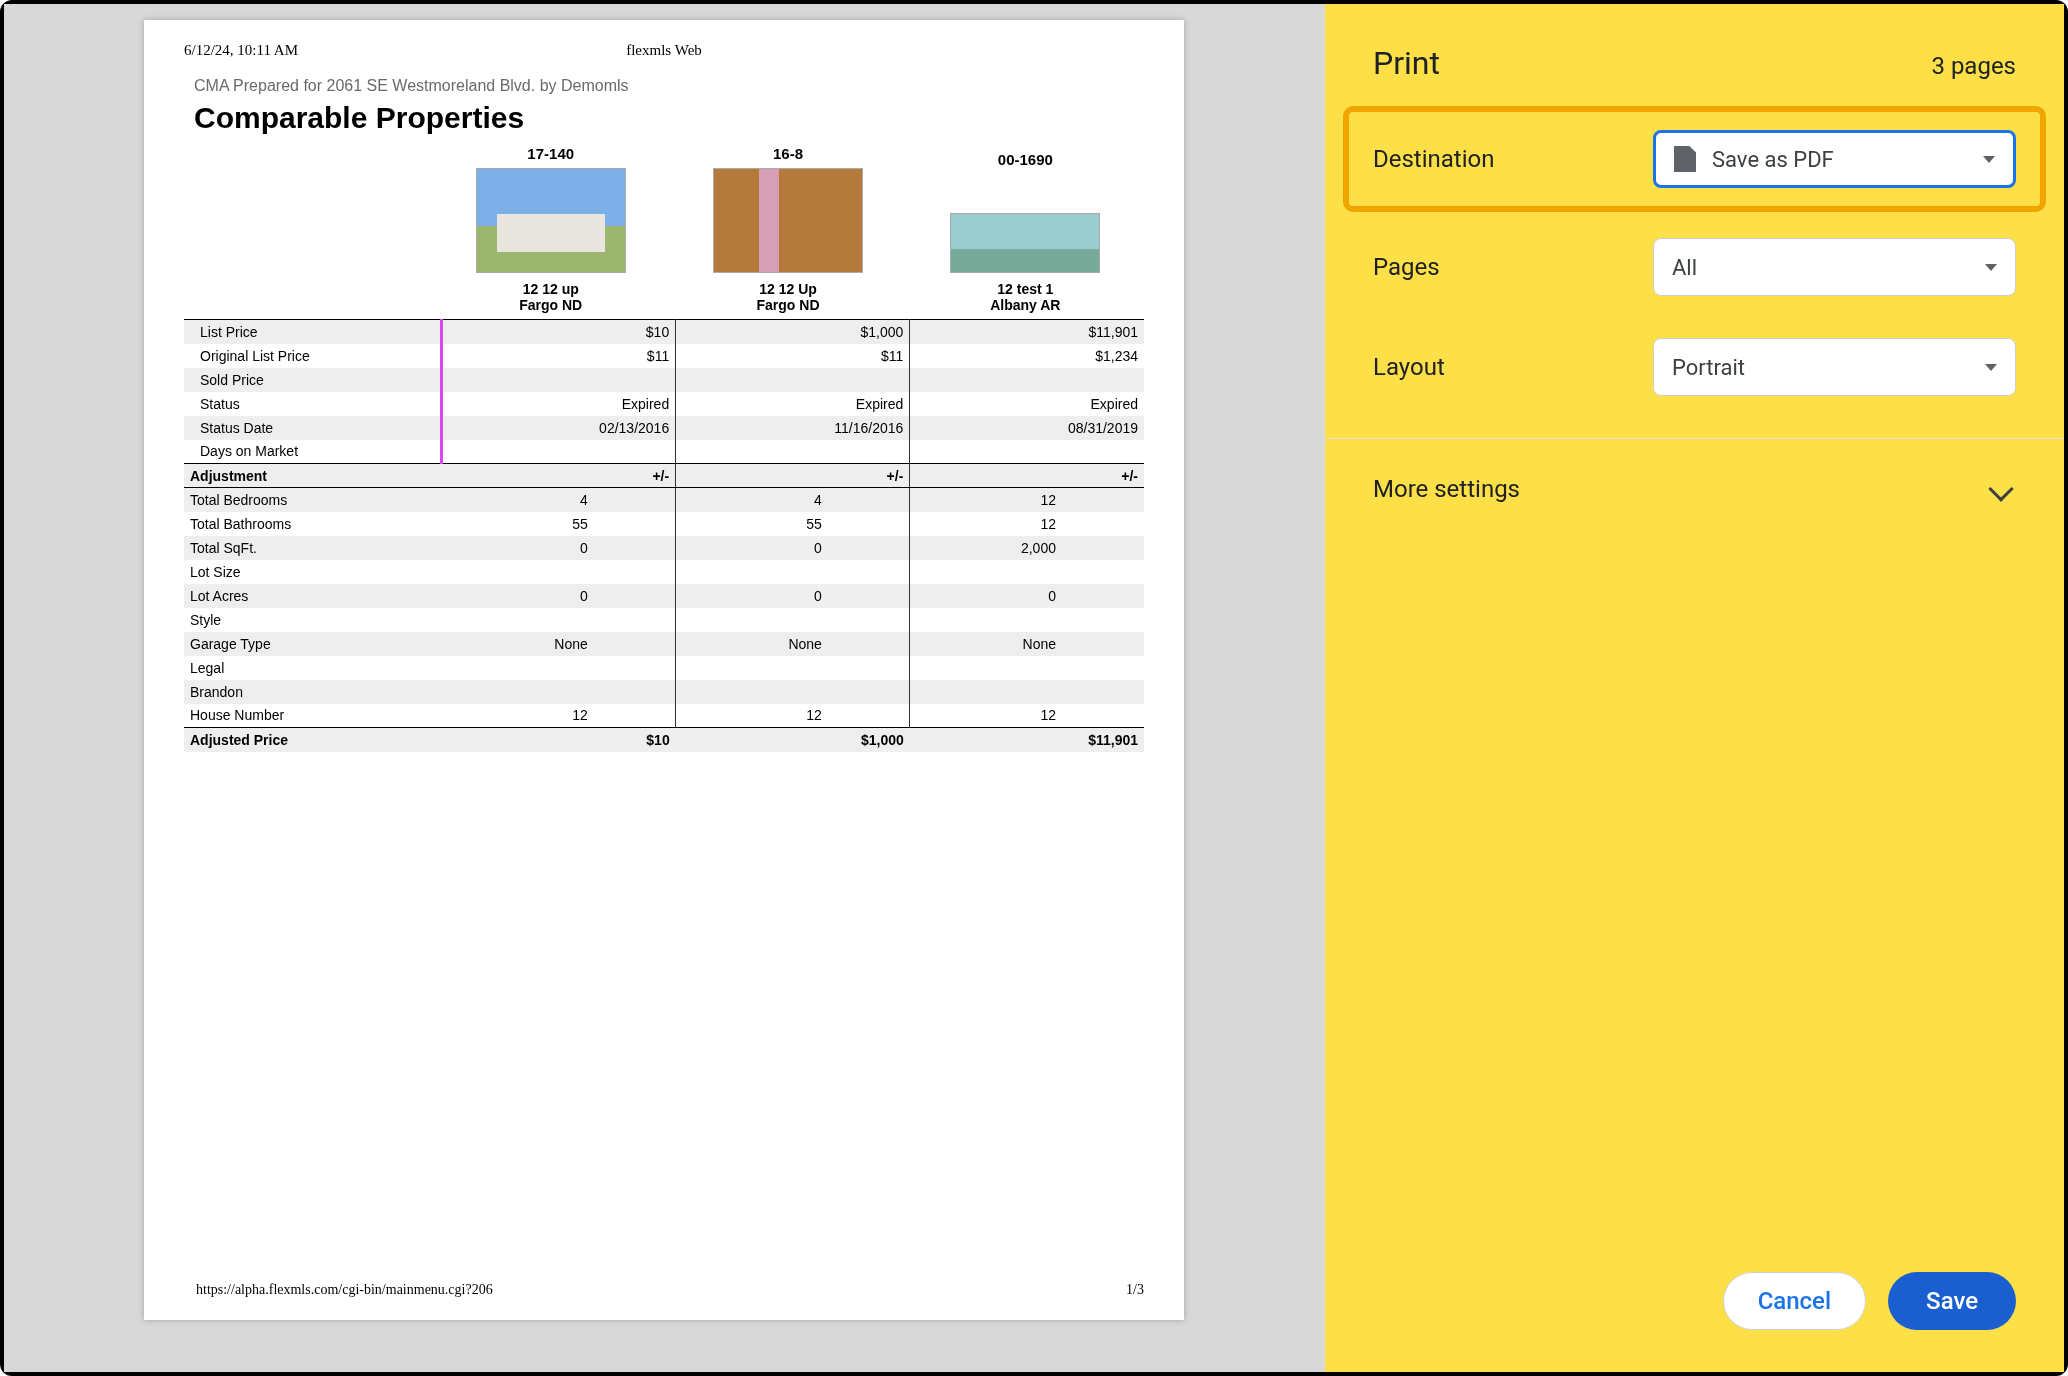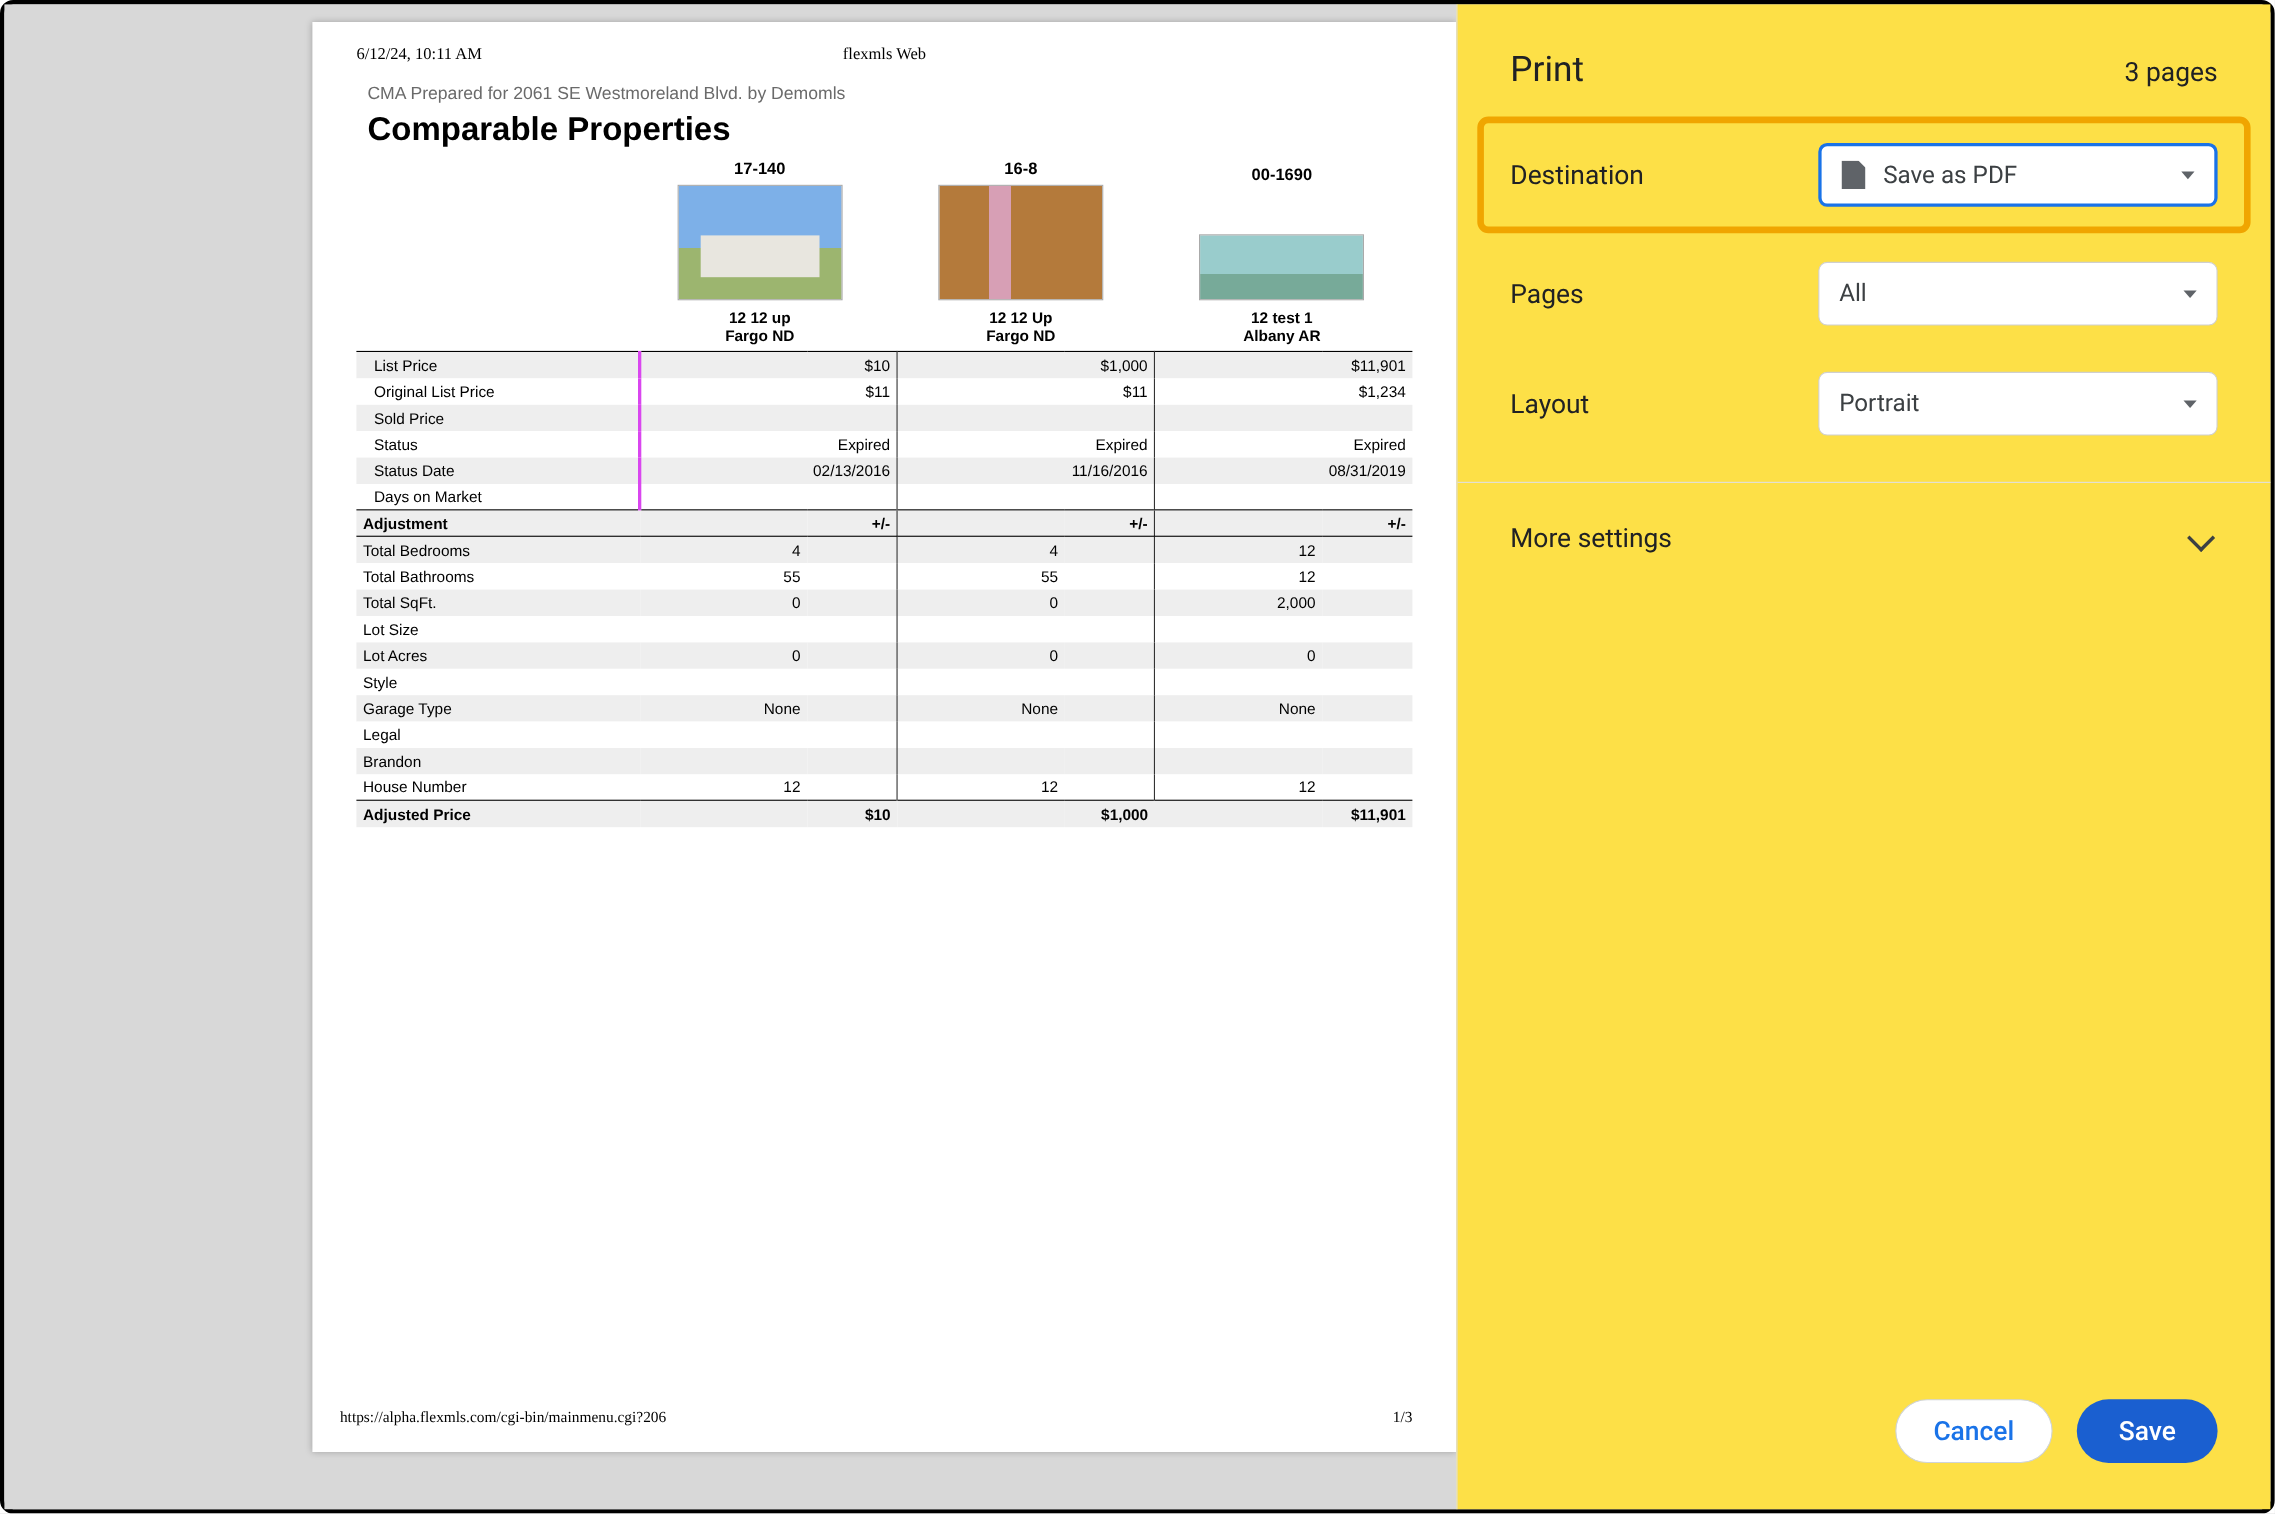--- a/index.html
+++ b/index.html
@@ -17,21 +17,21 @@
     border-radius: 12px;
     display: flex;
     background: #fff;
     position: relative;
   }
   
   .preview-pane {
     flex: 1;
     background: #d8d8d8;
     display: flex;
-    justify-content: flex-end;
+    justify-content: center;
     align-items: flex-start;
     padding: 16px 0 30px 0;
   }
   .page {
     width: 1040px;
     height: 1300px;
     background: #fff;
     box-shadow: 0 0 6px rgba(0,0,0,0.25);
     padding: 22px 40px 20px 40px;
     position: relative;
@@ -91,21 +91,21 @@
   table.data td.valpair-a { text-align:right; width:130px; }
   table.data td.valpair-b { text-align:right; width:70px; border-right:1px solid #333;}
   table.data td.last { border-right:none !important; }
   table.data tr.top-border td { border-top: 1.5px solid #000; }
   table.data tr.bottom-border td { border-bottom: 1.5px solid #000; }
   table.data tr.bold td { font-weight:700; }
   table.data .label-col-right-border { border-right:3px solid #d946ef;padding-left:16px; }
 
   .page-footer {
     position: absolute;
-    bottom: 22px; left: 25px; right: 40px;
+    bottom: 22px; left: 52px; right: 40px;
     display:flex; justify-content:space-between;
     font-family:"Times New Roman", serif;
     font-size: 14px;
   }
 
   
   .print-panel {
     width: 740px;
     background: #fde047;
     border-left: 1px solid #ddd;

